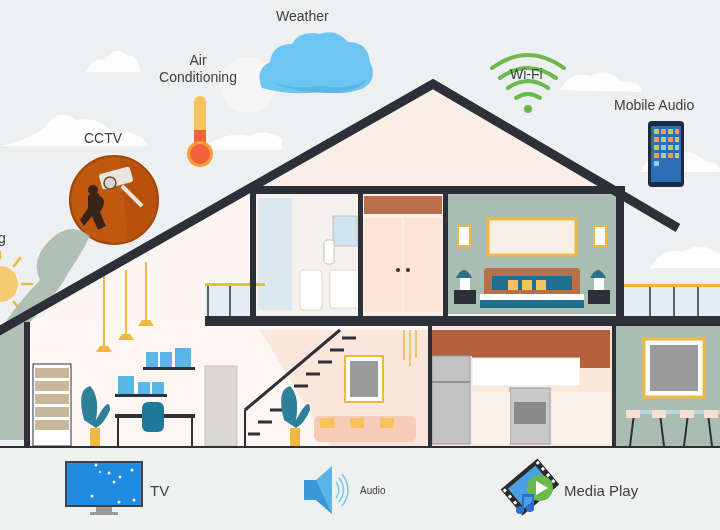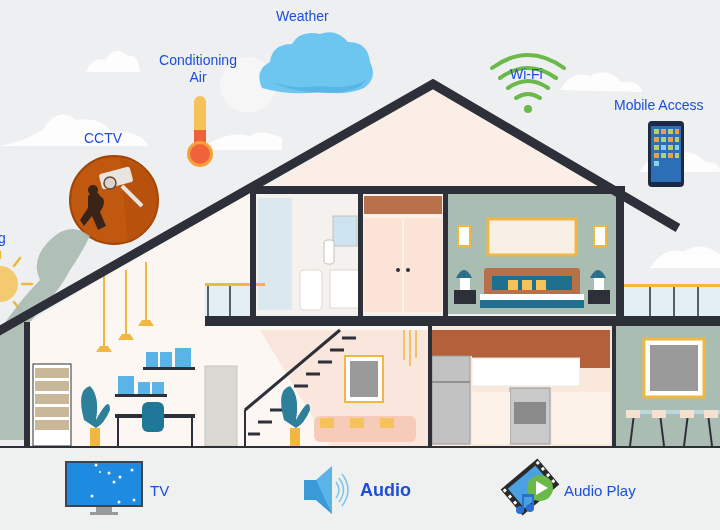--- a/index.html
+++ b/index.html
@@ -1,19 +1,19 @@
 <!DOCTYPE html>
 <html><head>
 <meta charset="utf-8">
 <style>
   * { box-sizing: border-box; margin: 0; padding: 0; }
   html, body { width: 720px; height: 530px; overflow: hidden; }
   body { background: #eeeff0; font-family: "Liberation Sans", "DejaVu Sans", sans-serif; position: relative; }
   .canvas { position: absolute; left: 0; top: 0; width: 720px; height: 530px; }
-  .label { position: absolute; color: #1d4ed8; font-size: 14px; line-height: 17px; text-align: center; white-space: nowrap; }
+  .label { position: absolute; color: #404040; font-size: 14px; line-height: 17px; text-align: center; white-space: nowrap; }
   .footer { position: absolute; left: 0; top: 448px; width: 720px; height: 85px; background: #eff0f0; }
   .floor-line { position: absolute; left: 0; top: 446px; width: 720px; height: 3px; background: #2d3038; }
 </style>
 </head>
 <body>
 
 <svg class="canvas" viewBox="0 0 720 530" xmlns="http://www.w3.org/2000/svg">
 
   <g fill="#ffffff" opacity="0.9">
     <path d="M86 72 Q92 56 106 60 Q114 44 128 56 Q138 54 140 72 Z"></path>
@@ -246,27 +246,27 @@
     </g>
 
     <rect x="24" y="322" width="6" height="124" fill="#2d3038"></rect>
 
     <polyline points="-10,336 433,84 678,228" fill="none" stroke="#2d3038" stroke-width="9" stroke-linejoin="miter"></polyline>
   </g>
 </svg>
 
 <div class="label" style="left:276px; top:8px;">Weather</div>
 <div class="label" style="left:152px; top:52px; width:92px;">
+  <div>Air</div>
   <div>Conditioning</div>
-  <div>Air</div>
 </div>
 <div class="label" style="left:84px; top:130px;text-align:center;">CCTV</div>
 <div class="label" style="left:-2px; top:230px;">g</div>
 <div class="label" style="left:510px; top:26px;margin-top:40px;">Wi-Fi</div>
-<div class="label" style="left:614px; top:97px;">Mobile Access</div>
+<div class="label" style="left:614px; top:97px;">Mobile Audio</div>
 
 <div class="floor-line"></div>
 
 <div class="footer">
   <div style="position:absolute; left:64px; top:12px; width:80px; height:58px;">
     <svg width="80" height="58" viewBox="0 0 80 58">
       <rect x="1" y="1" width="78" height="46" fill="#3f4550"></rect>
       <rect x="3" y="3" width="74" height="42" fill="#1e8be0"></rect>
       <g fill="#ffffff">
         <circle cx="32" cy="5" r="1.5"></circle>
@@ -289,21 +289,21 @@
     <svg width="50" height="52" viewBox="0 0 50 52">
       <polygon points="2,16 14,16 30,2 30,50 14,36 2,36" fill="#5ab4e8"></polygon>
       <polygon points="2,16 14,16 30,50 14,36 2,36" fill="#3a9ad8"></polygon>
       <g fill="none" stroke="#7cc4ec" stroke-width="1.5">
         <path d="M34 18 Q40 26 34 34"></path>
           <path d="M37 14 Q46 26 37 38"></path>
           <path d="M40 10 Q52 26 40 42"></path>
       </g>
     </svg>
   </div>
-  <div class="label" style="left:360px; top:34px; font-size:18px;font-weight:bold;">Audio</div>
+  <div class="label" style="left:360px; top:34px; font-size:10px;">Audio</div>
 
   <div style="position:absolute; left:498px; top:6px; width:64px; height:66px;">
     <svg width="64" height="66" viewBox="0 0 64 66">
       <g transform="rotate(-40 32 33)">
         <rect x="8" y="16" width="48" height="34" fill="#2a2a2a"></rect>
         <rect x="14" y="20" width="36" height="26" fill="#4aa0e0"></rect>
         <g fill="#ffffff">
             <rect x="9" y="18" width="3" height="3"></rect>
             <rect x="9" y="26" width="3" height="3"></rect>
             <rect x="9" y="34" width="3" height="3"></rect>
@@ -318,14 +318,14 @@
       <polygon points="38,27 50,34 38,41" fill="#ffffff"></polygon>
       <g fill="#2a6fd0">
           <circle cx="22" cy="56" r="4"></circle>
           <circle cx="32" cy="54" r="4"></circle>
           <rect x="24" y="42" width="2" height="14"></rect>
           <rect x="34" y="40" width="2" height="14"></rect>
           <rect x="24" y="40" width="12" height="3"></rect>
         </g>
     </svg>
   </div>
-  <div class="label" style="left:564px; top:34px; font-size:15px;">Audio Play</div>
+  <div class="label" style="left:564px; top:34px; font-size:15px;">Media Play</div>
 </div>
 
 </body></html>

